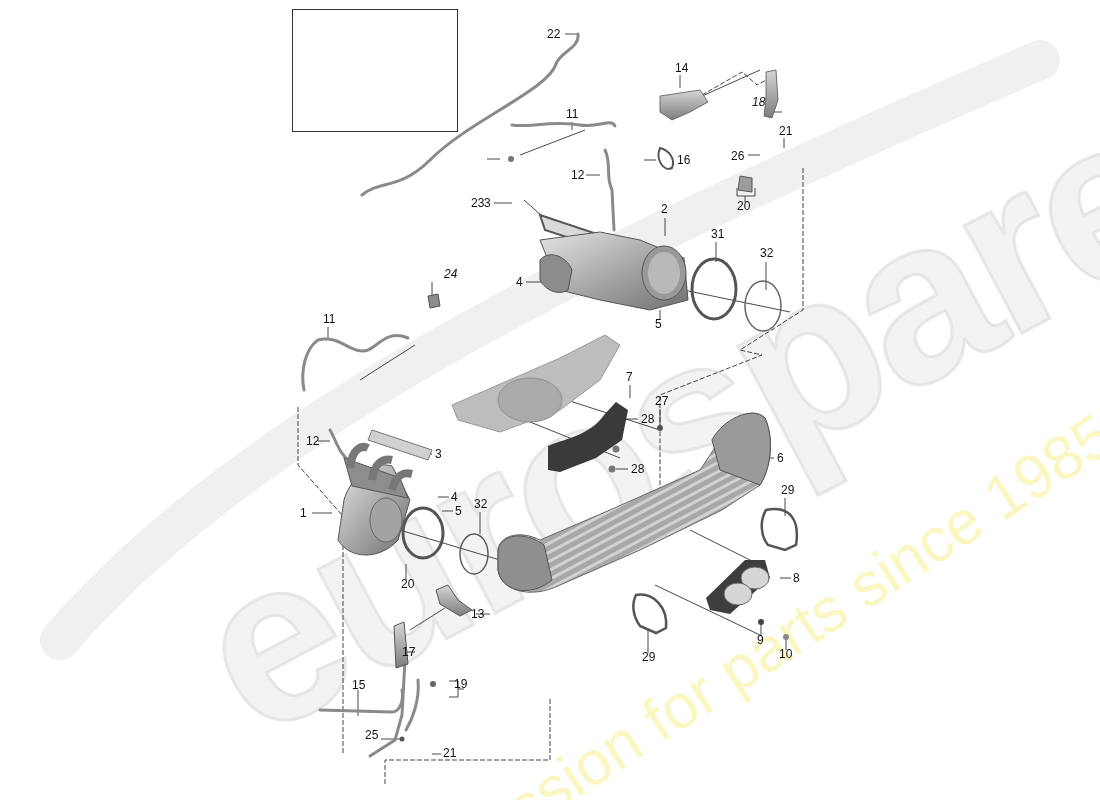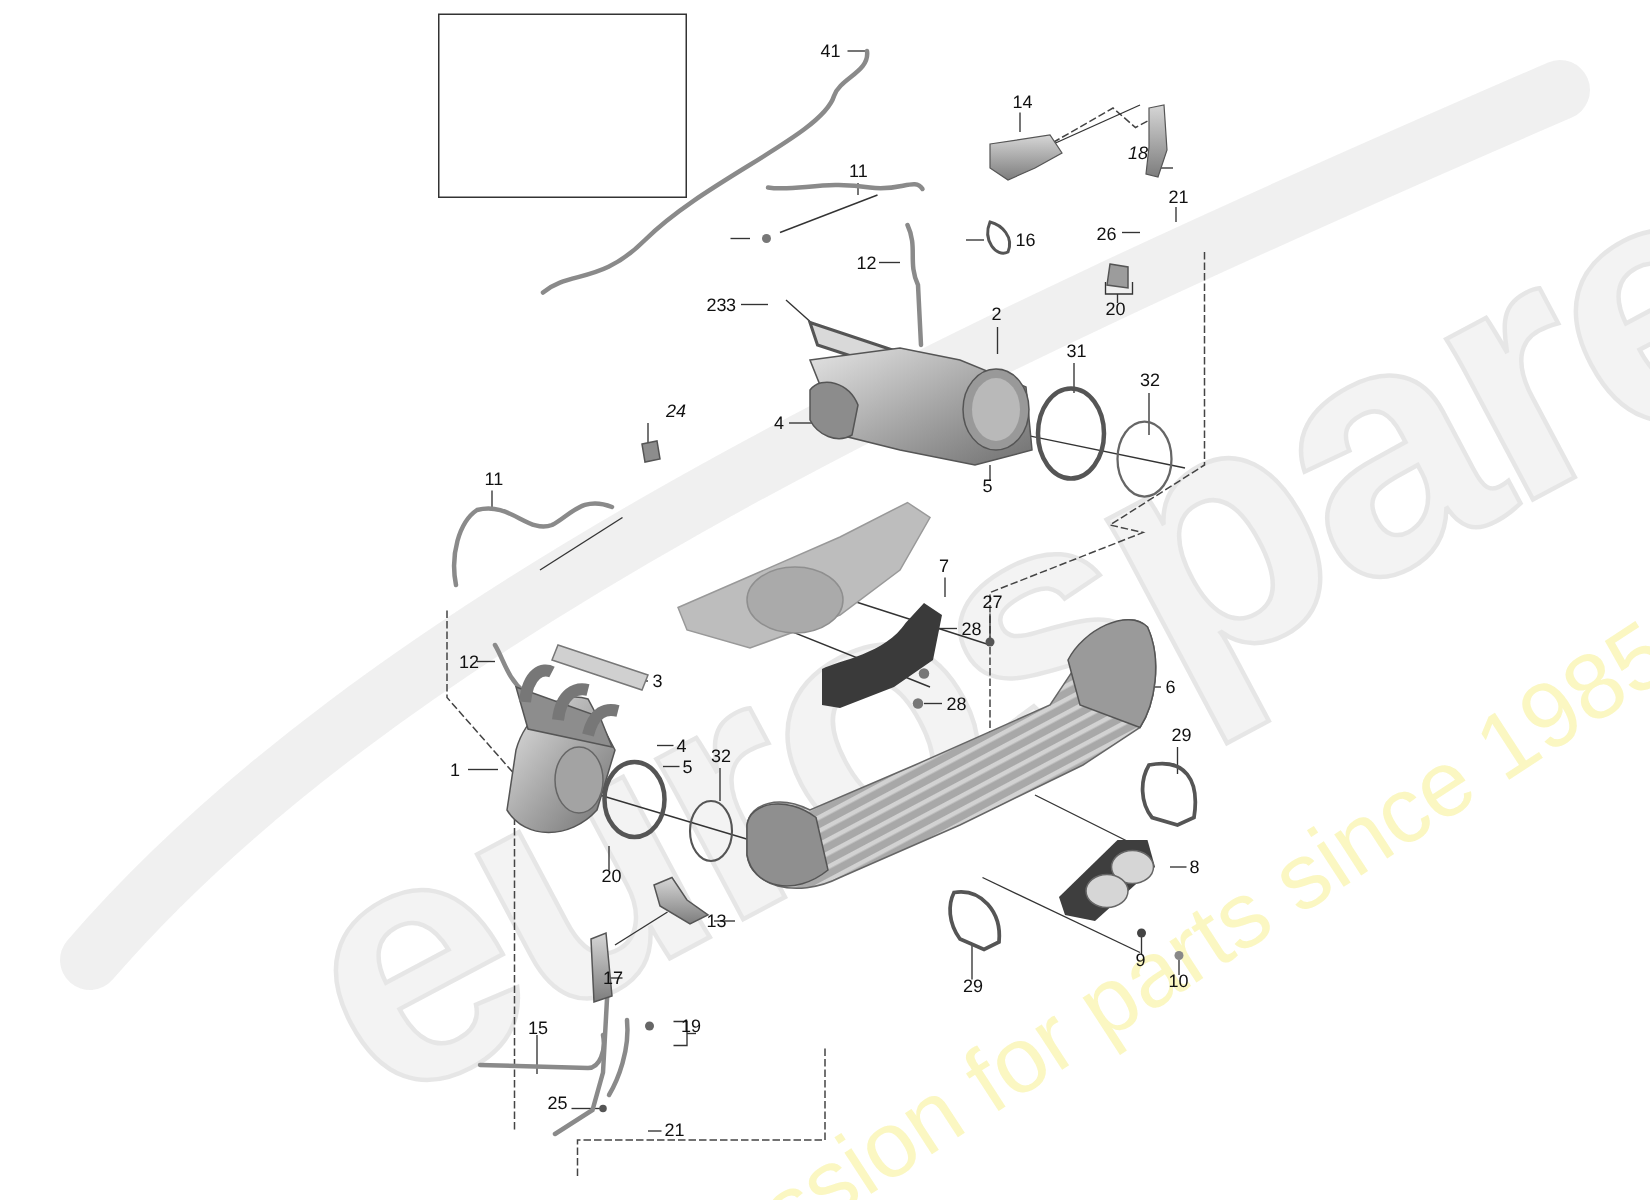--- a/index.html
+++ b/index.html
@@ -192,21 +192,21 @@
   <path d="M428 296 L 438 294 L 440 306 L 430 308 Z" fill="#8d8d8d" stroke="#555"></path>
   <circle cx="433" cy="684" r="3" fill="#666"></circle>
   <circle cx="402" cy="739" r="2.5" fill="#555"></circle>
   <circle cx="511" cy="159" r="3" fill="#777"></circle>
 </svg>
 </div>
 
 <div class="inset"></div>
 
 <div id="callouts">
-    <div class="callout" style="left: 547px; top: 28px;">41</div>
+    <div class="callout" style="left: 547px; top: 28px;">22</div>
     <div class="callout" style="left: 675px; top: 62px;">14</div>
     <div class="callout" style="left: 752px; top: 96px; font-style: italic;">18</div>
     <div class="callout" style="left: 566px; top: 108px;">11</div>
     <div class="callout" style="left: 779px; top: 125px;">21</div>
     <div class="callout" style="left: 731px; top: 150px;">26</div>
     <div class="callout" style="left: 471px; top: 153px; margin-top: 44px;">23</div>
     <div class="callout" style="left: 630px; top: 154px; margin-left: 47px;">16</div>
     <div class="callout" style="left: 571px; top: 169px;">12</div>
     <div class="callout" style="left: 737px; top: 200px;">20</div>
     <div class="callout" style="left: 484px; top: 197px;">3</div>

